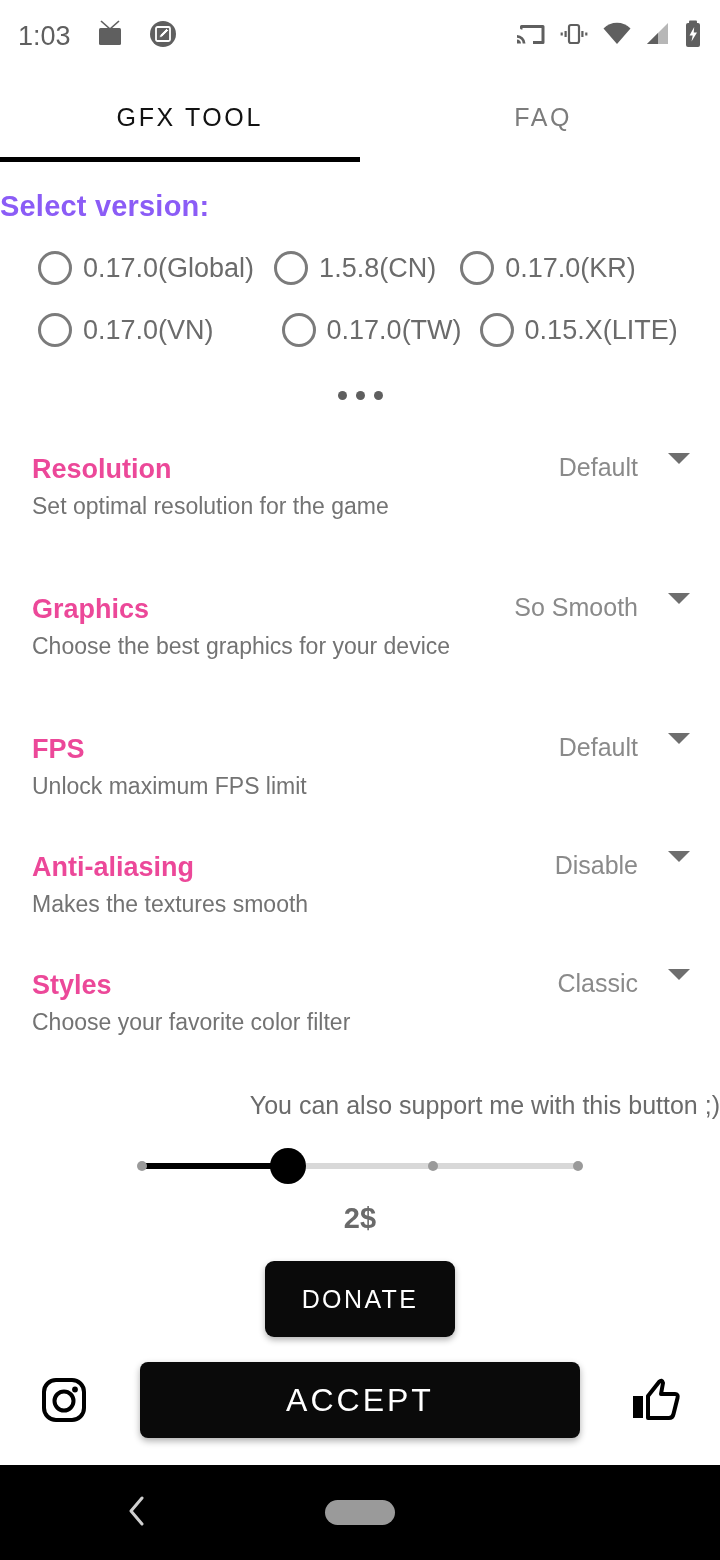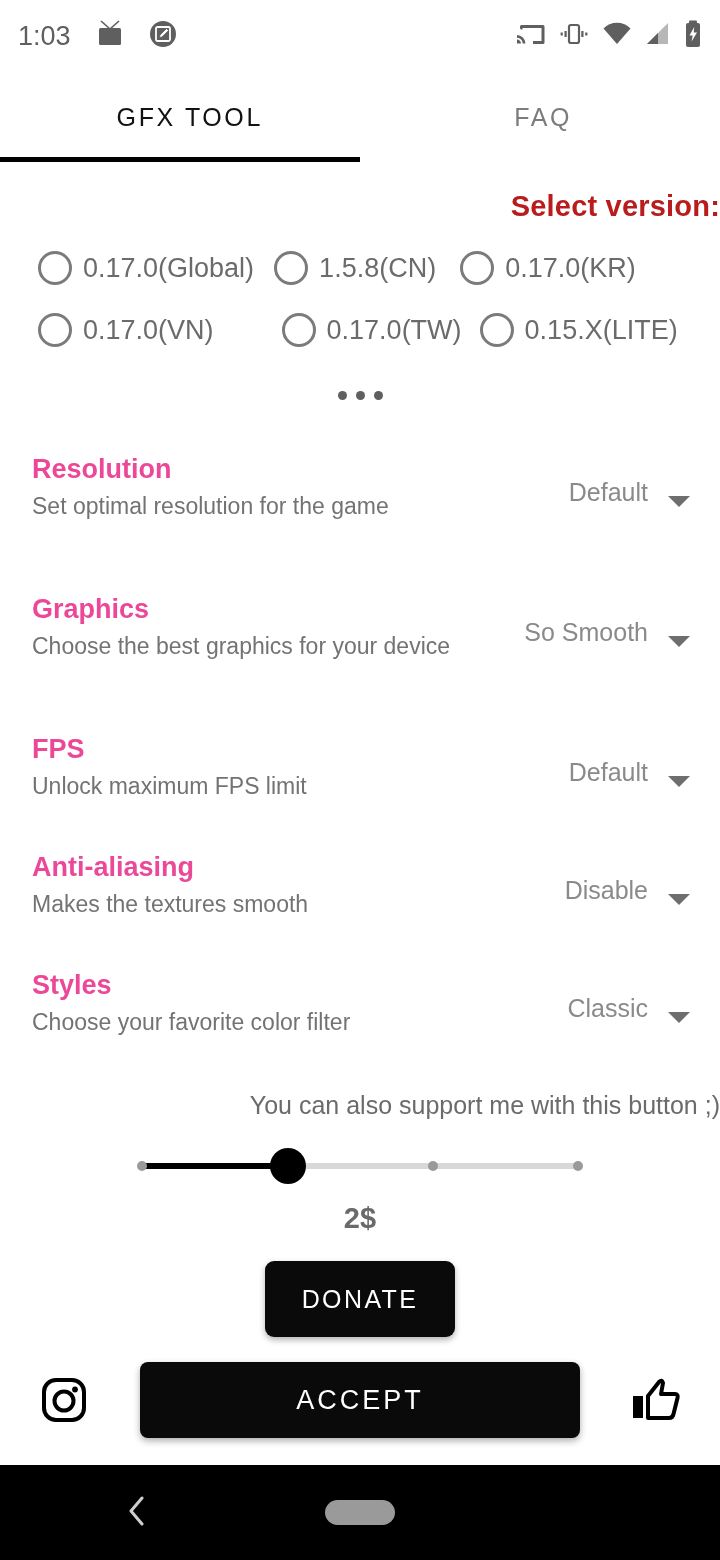--- a/index.html
+++ b/index.html
@@ -93,24 +93,24 @@
   
   .content {
     position: absolute;
     top: 162px; left: 0;
     width: 720px;
     height: 1303px;
     background: #ffffff;
   }
 
   .select-title {
-    text-align: right;
+    text-align: left;
     font-size: 29px;
     font-weight: bold;
-    color: #b91c1c;
+    color: #8b5cf6;
     margin-top: 28px;
     letter-spacing: 0.2px;
   }
 
   .version-rows {
     margin-top: 14px;
   }
   .version-row {
     display: flex;
     align-items: center;
@@ -178,23 +178,23 @@
   }
   .setting-desc {
     font-size: 23px;
     color: #737373;
     line-height: 1.32;
     margin-top: 4px;
   }
   .setting-control {
     flex: 1;
     display: flex;
-    align-items: flex-end;
+    align-items: flex-start;
     justify-content: flex-end;
-    gap: 20px;
+    gap: 30px;
     padding-top: 18px;
     height: 72px;
     box-sizing: border-box;
   }
   .setting-value {
     font-size: 25px;
     color: #8a8a8a;
     white-space: nowrap;
   }
   .caret {
@@ -290,21 +290,21 @@
     display: flex;
     align-items: center;
     justify-content: space-between;
     padding: 0 38px;
     box-sizing: border-box;
     background: #ffffff;
   }
   .accept-btn {
     background: #0a0a0a;
     color: #ffffff;
-    font-size: 27px;
+    font-size: 32px;
     letter-spacing: 3px;
     font-weight: 500;
     border: none;
     border-radius: 8px;
     width: 440px;
     height: 76px;
     box-shadow: 0 3px 7px rgba(0,0,0,0.32);
     font-family: "Liberation Sans", sans-serif;
     cursor: pointer;
   }

